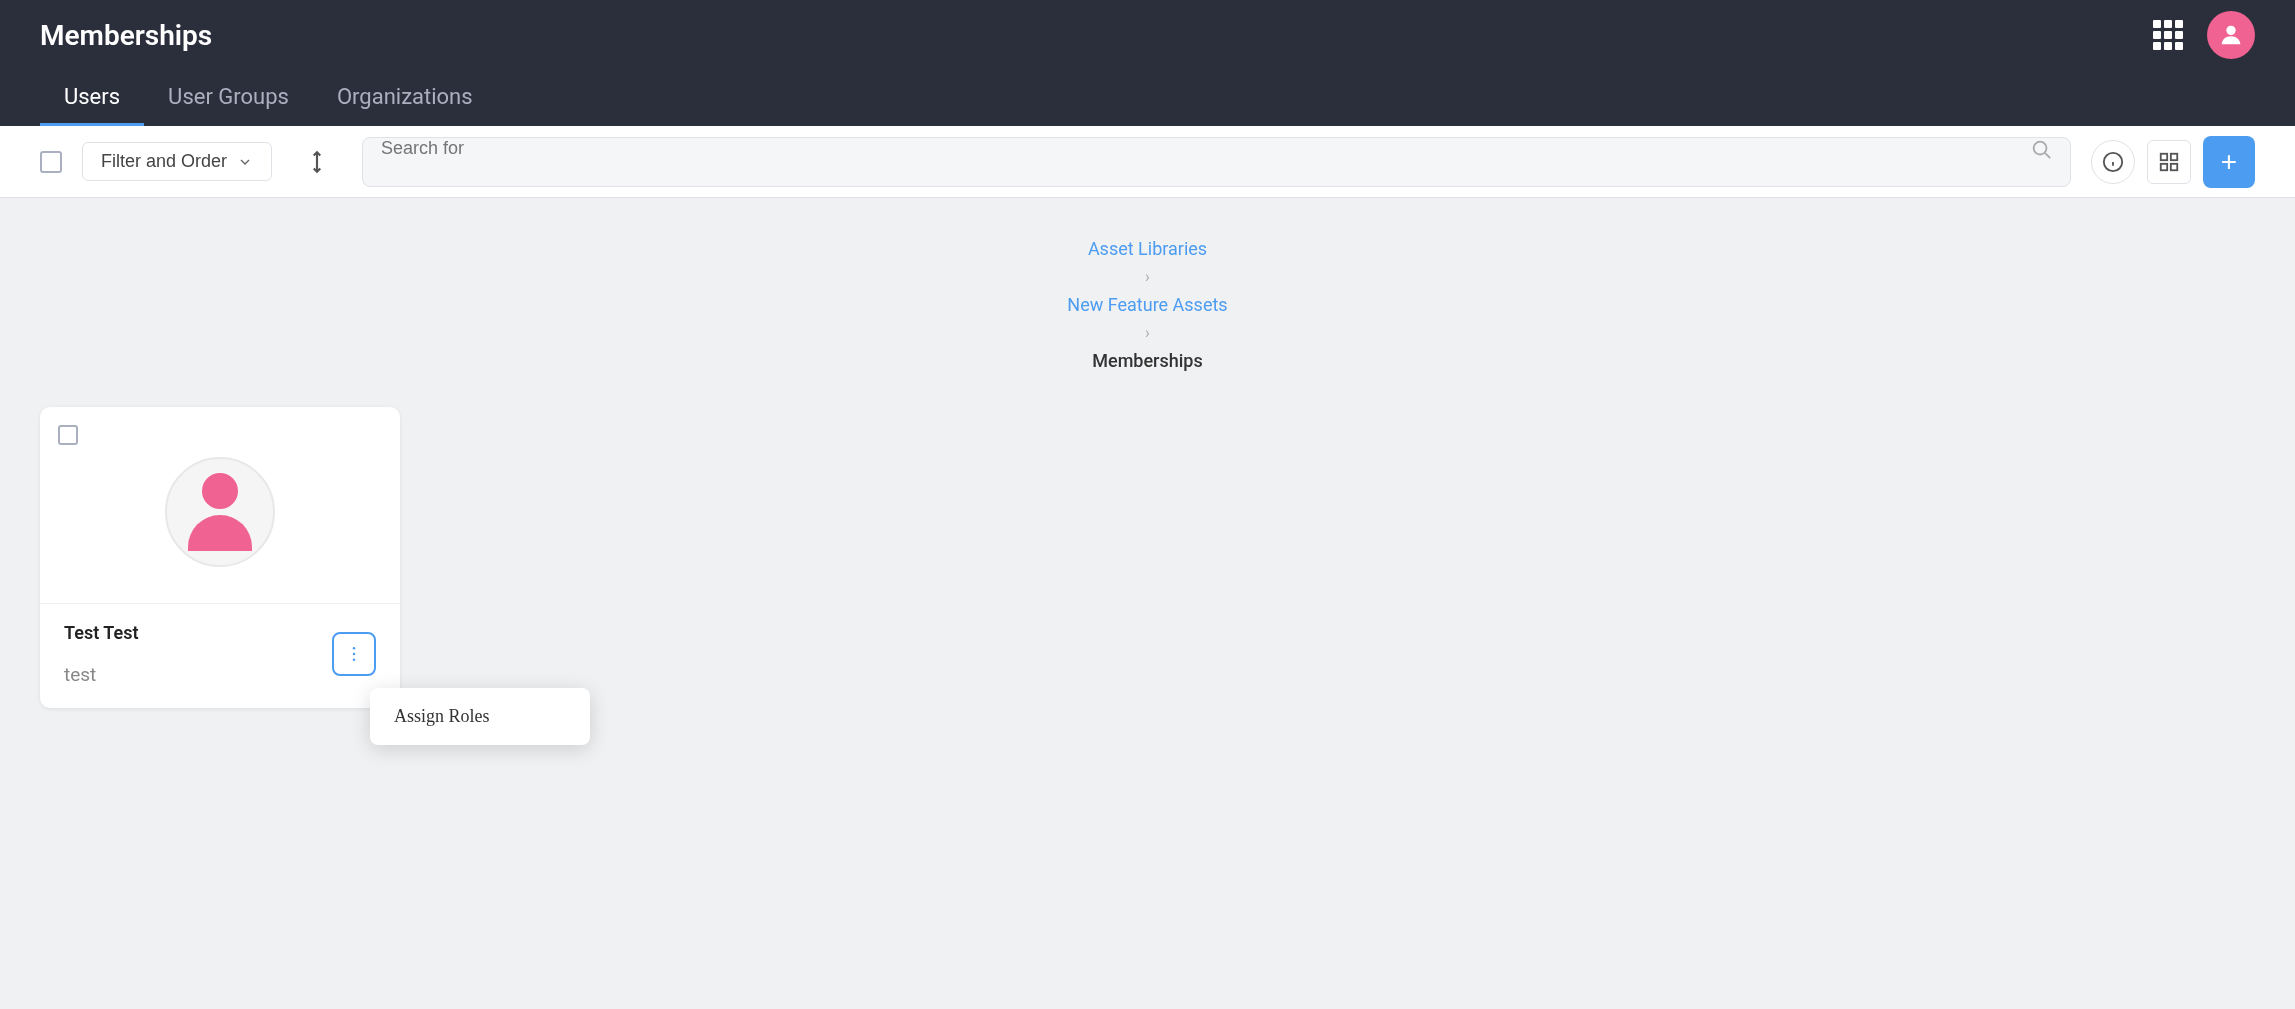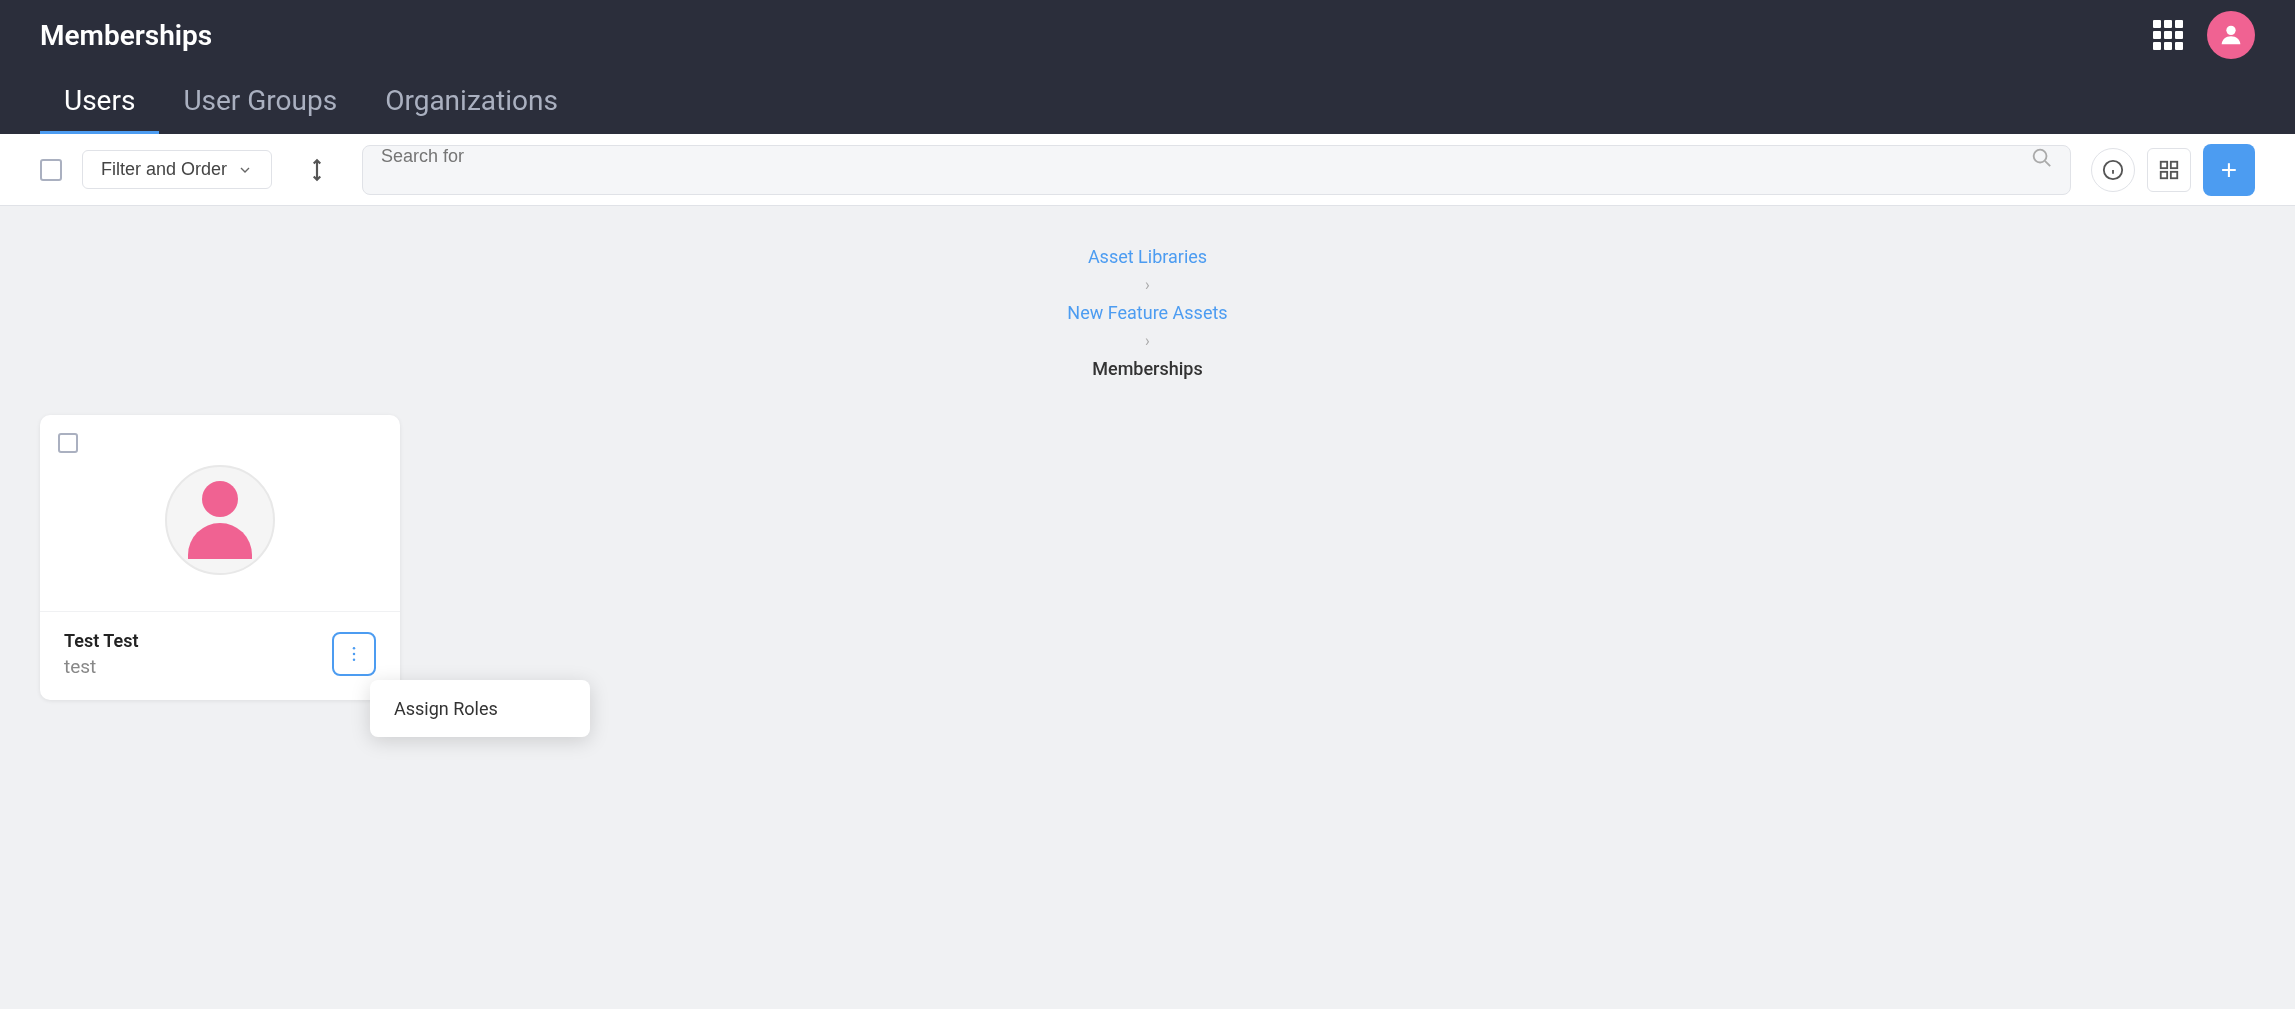--- a/index.html
+++ b/index.html
@@ -71,21 +71,21 @@
 
     
     .nav-tabs {
       display: flex;
       align-items: flex-end;
       gap: 0;
     }
 
     .nav-tab {
       color: #aab0c0;
-      font-size: 28px;
+      font-size: 22px;
       padding: 14px 24px;
       cursor: pointer;
       border-bottom: 3px solid transparent;
       text-decoration: none;
       transition: color 0.2s;
     }
 
     .nav-tab.active {
       color: #ffffff;
       border-bottom: 3px solid #4c9cf1;
@@ -321,21 +321,21 @@
       display: flex;
       align-items: center;
       justify-content: space-between;
       border-top: 1px solid #f0f1f3;
     }
 
     .card-name {
       font-size: 18px;
       font-weight: 600;
       color: #222;
-      margin-bottom: 4px;
+      margin-bottom: 20px;
     }
 
     .card-username {
       font-size: 19px;
       color: #888;
     }
 
     .kebab-btn {
       width: 44px;
       height: 44px;
@@ -363,20 +363,21 @@
       z-index: 100;
       overflow: hidden;
     }
 
     .context-menu-item {
       padding: 18px 24px;
       font-size: 18px;
       color: #333;
       cursor: pointer;
       transition: background 0.15s;
+      font-family: Liberation Serif, serif;
     }
   </style>
 </head>
 <body>
 
 <div class="header">
   <div class="header-top">
     <span class="header-title">Memberships</span>
     <div class="header-right">
       <div class="grid-icon">

